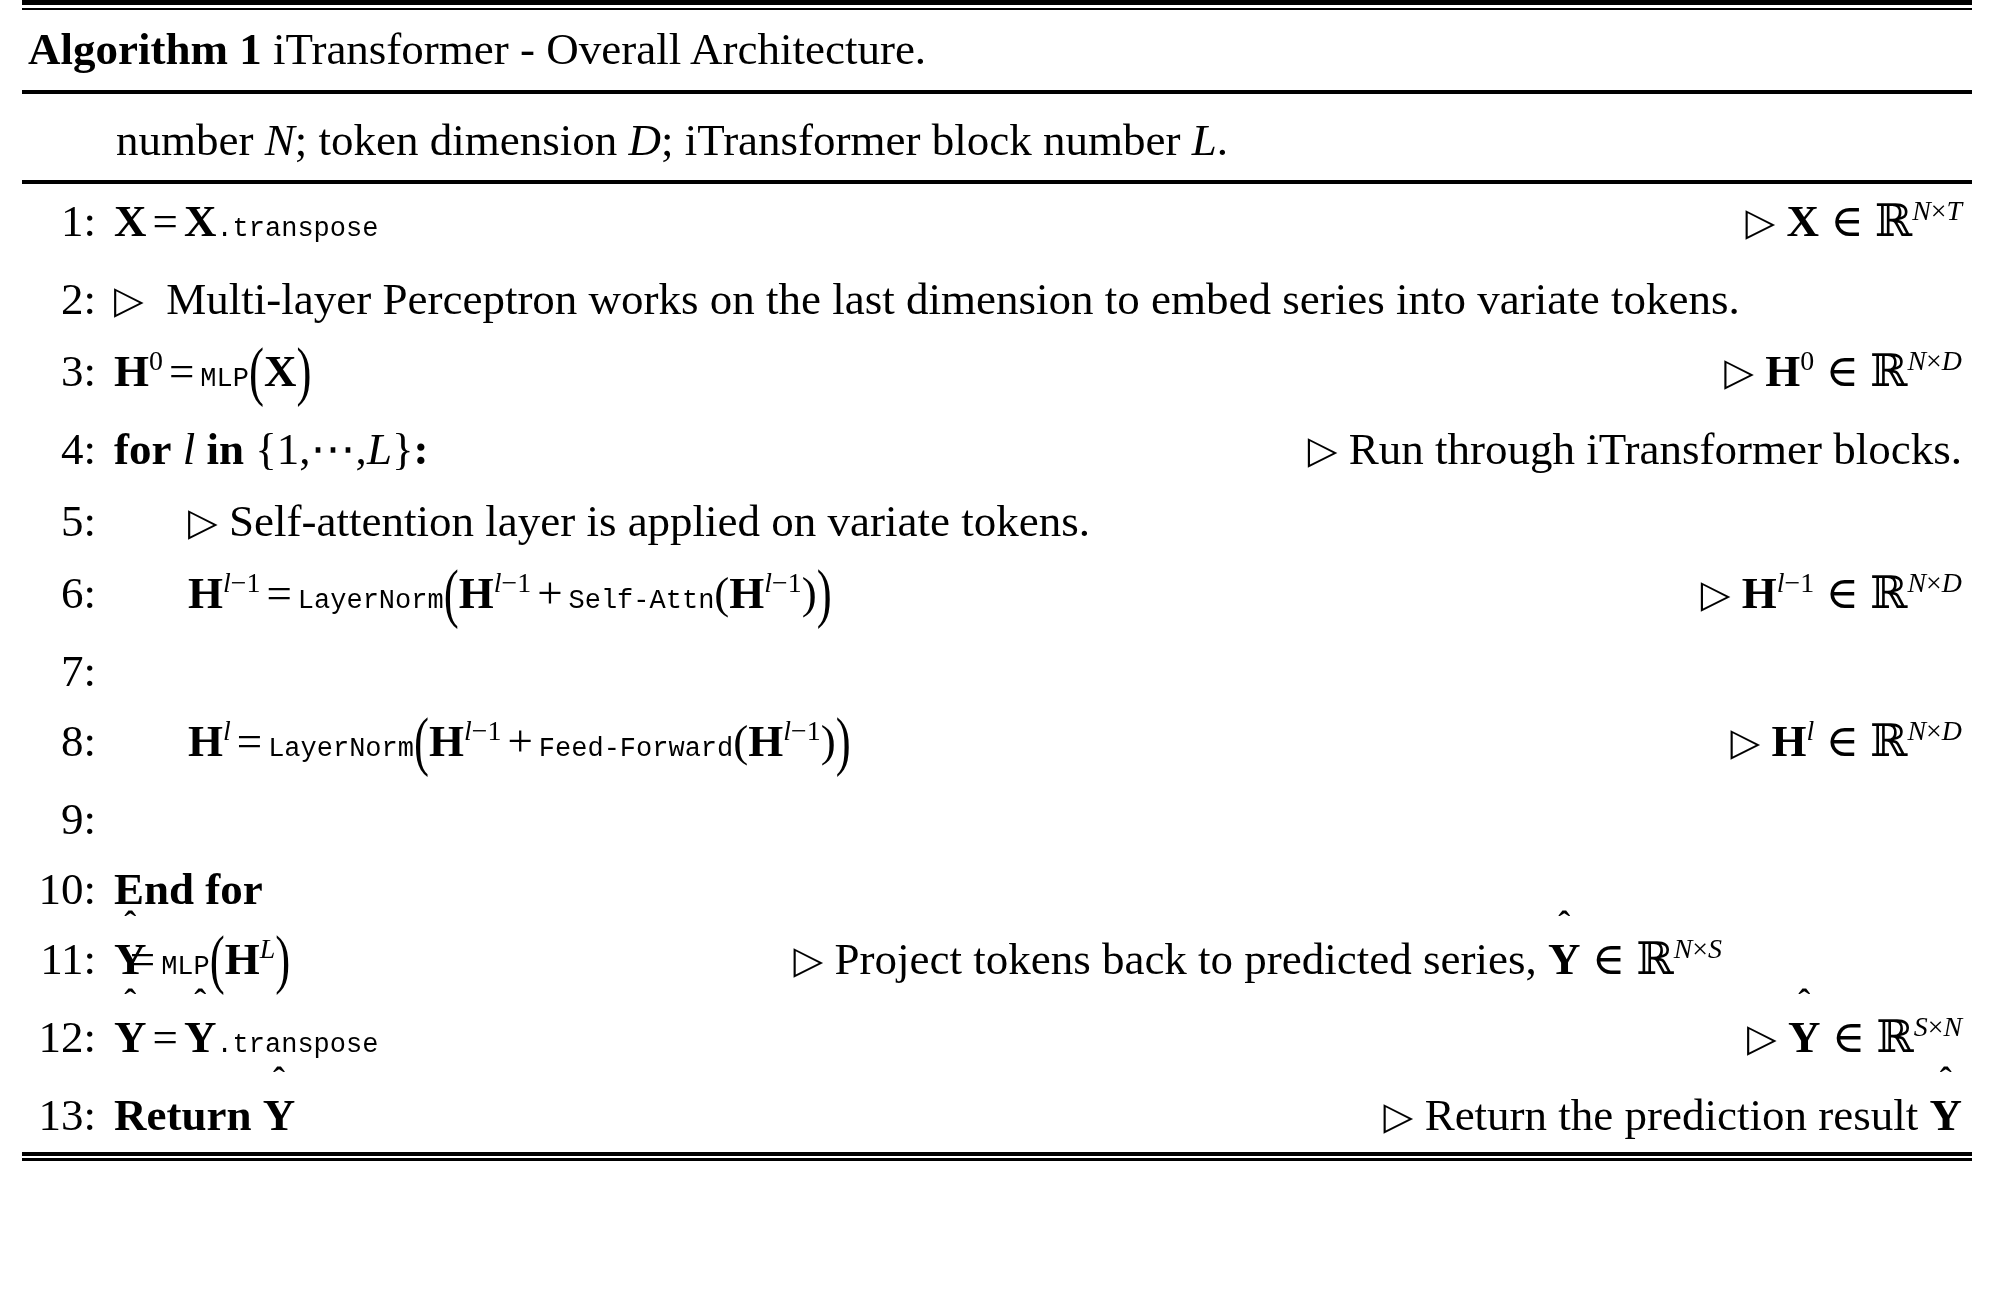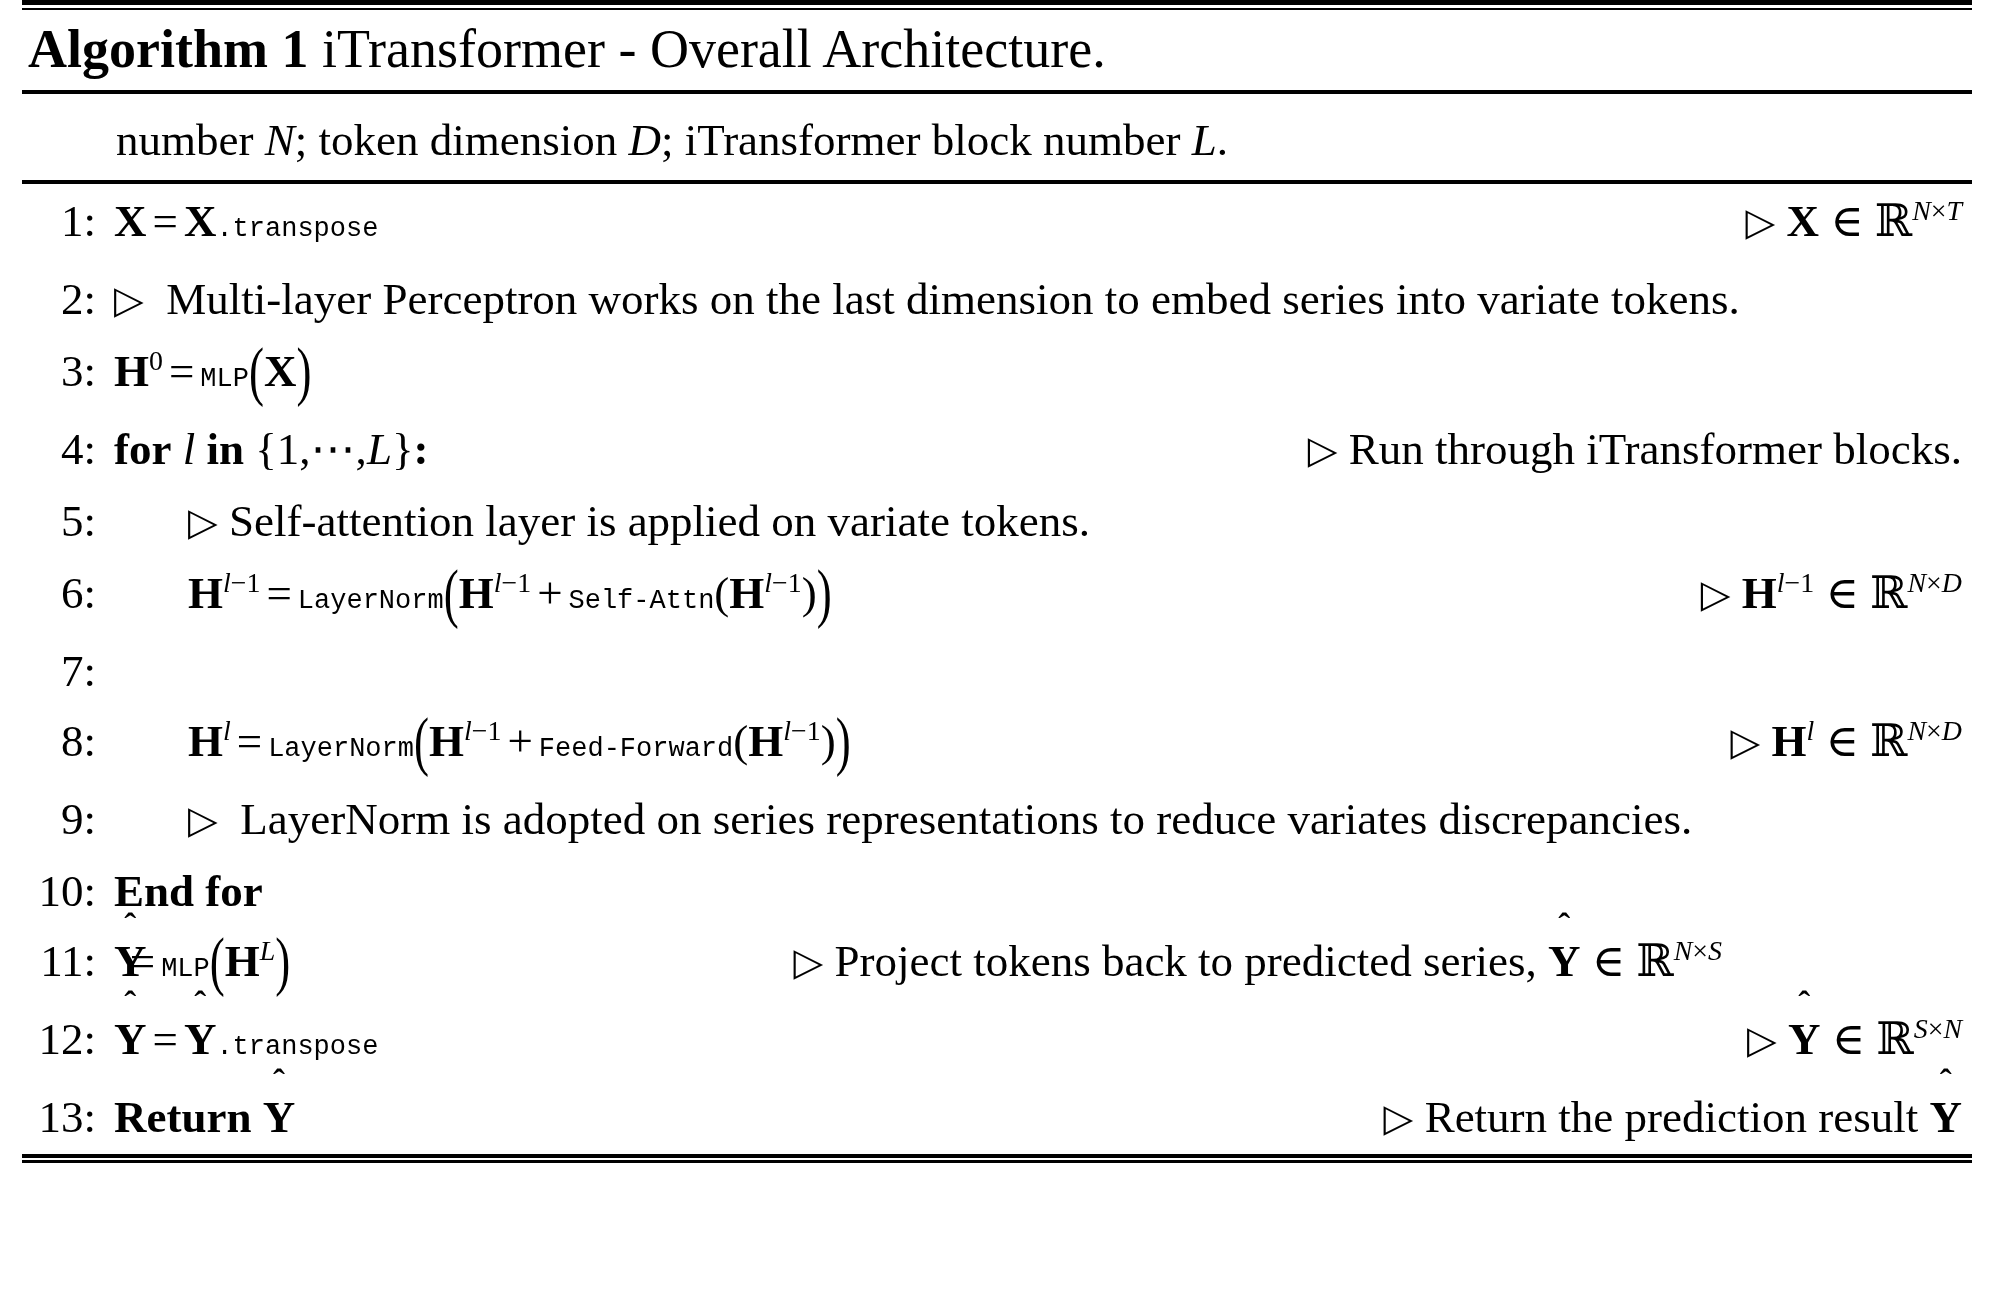--- a/index.html
+++ b/index.html
@@ -37,21 +37,21 @@
   }
   .rule-bot {
     border-top: 4px solid #000;
     border-bottom: 3px solid #000;
     height: 2px;
     margin: 0;
   }
 
   
   .algo-title {
-    font-size: 54px;
+    font-size: 45px;
     line-height: 62px;
     padding: 8px 0 10px 6px;
     white-space: nowrap;
   }
   .algo-title b { font-weight: bold; }
 
   
   .require {
     position: relative;
     font-size: 45px;
@@ -162,20 +162,21 @@
     </div>
 
     <div class="line">
       <span class="lno">2:</span>
       <span class="code"><span class="tri">▷</span>&nbsp; Multi-layer Perceptron works on the last dimension to embed series into variate tokens.</span>
     </div>
 
     <div class="line">
       <span class="lno">3:</span>
       <span class="code"><span class="bm">H</span><sup>0</sup><span class="op">=</span><span class="mono">MLP</span><span class="bigparen">(</span><span class="bm">X</span><span class="bigparen">)</span></span>
+      <span class="comment"><span class="tri">▷</span> <span class="bm">H</span><sup>0</sup> ∈ <span class="bb">ℝ</span><sup><span class="mathit">N</span>×<span class="mathit">D</span></sup></span>
     </div>
 
     <div class="line">
       <span class="lno">4:</span>
       <span class="code"><b>for</b> <span class="mathit">l</span> <b>in</b> {1,⋯,<span class="mathit">L</span>}<b>:</b></span>
       <span class="comment"><span class="tri">▷</span> Run through iTransformer blocks.</span>
     </div>
 
     <div class="line">
       <span class="lno">5:</span>
@@ -193,21 +194,20 @@
     </div>
 
     <div class="line">
       <span class="lno">8:</span>
       <span class="code ind"><span class="bm">H</span><sup><span class="mathit">l</span></sup><span class="op">=</span><span class="mono">LayerNorm</span><span class="bigparen">(</span><span class="bm">H</span><sup><span class="mathit">l</span>−1</sup><span class="op">+</span><span class="mono">Feed-Forward</span>(<span class="bm">H</span><sup><span class="mathit">l</span>−1</sup>)<span class="bigparen">)</span></span>
       <span class="comment"><span class="tri">▷</span> <span class="bm">H</span><sup><span class="mathit">l</span></sup> ∈ <span class="bb">ℝ</span><sup><span class="mathit">N</span>×<span class="mathit">D</span></sup></span>
     </div>
 
     <div class="line">
       <span class="lno">9:</span>
-      <span class="code ind"><span class="tri">▷</span>&nbsp; LayerNorm is adopted on series representations to reduce variates discrepancies.</span>
     </div>
 
     <div class="line">
       <span class="lno">10:</span>
       <span class="code"><b>End for</b></span>
     </div>
 
     <div class="line">
       <span class="lno">11:</span>
       <span class="code"><span class="bm"><span style="position:relative;display:inline-block;">Y<span style="position:absolute;left:50%;top:-0.50em;transform:translateX(-50%);font-size:0.80em;font-weight:bold;line-height:1;">ˆ</span></span></span><span class="bm" style="margin-left:-34px;">&nbsp;</span><span class="op">=</span><span class="mono">MLP</span><span class="bigparen">(</span><span class="bm">H</span><sup><span class="mathit">L</span></sup><span class="bigparen">)</span></span>

